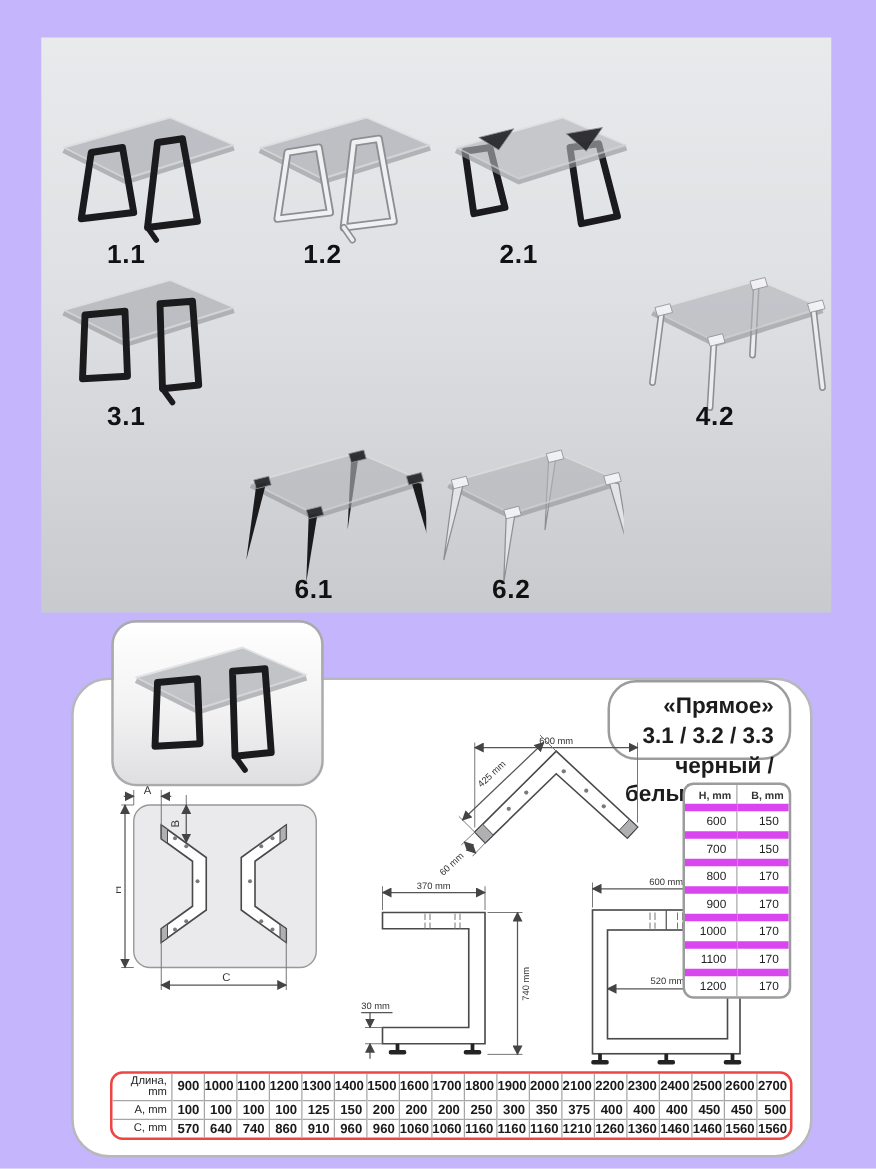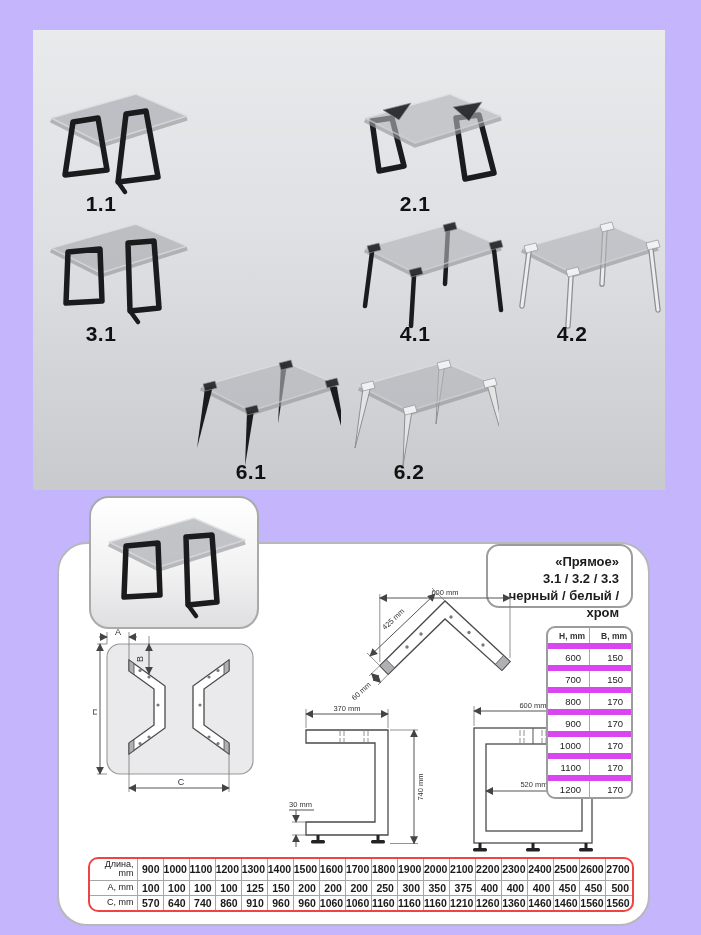--- a/index.html
+++ b/index.html
@@ -15,22 +15,22 @@
              font-weight:bold;font-size:21px;color:#111;letter-spacing:0.5px;}
 
   
   #outer-frame{position:absolute;left:57px;top:542px;width:589px;height:380px;
                border:2px solid #b7b8ba;border-radius:30px;background:#fff;}
   #photo-box{position:absolute;left:89px;top:496px;width:166px;height:129px;
              border:2px solid #a9aaac;border-radius:20px;overflow:hidden;
              background:linear-gradient(180deg,#ffffff 0%,#f2f2f3 55%,#dfdfe1 100%);}
   #photo-box svg{display:block;margin:6px auto 0 auto;}
   #label-box{position:absolute;left:486px;top:544px;width:147px;height:64px;box-sizing:border-box;
-             border:2px solid #9b9c9e;border-radius:13px;padding:7px 12px 0 8px;
-             text-align:right;font-size:13px;line-height:1.32;font-weight:bold;color:#1c1c1c;}
+             border:2px solid #9b9c9e;border-radius:23px;padding:7px 12px 0 8px;
+             text-align:right;font-size:18px;line-height:1.32;font-weight:bold;color:#1c1c1c;}
 
   .draw{position:absolute;}
   .dline{stroke:#555;stroke-width:1;fill:none;}
   .thin{stroke:#777;stroke-width:0.8;fill:none;}
   .part{stroke:#4a4a4c;stroke-width:1.3;fill:#fff;}
   .cap{fill:#b0b0b3;stroke:#4a4a4c;stroke-width:0.8;}
   .hole{fill:#7a7a7d;}
   .dtext{font-family:"Liberation Sans",sans-serif;font-size:7.5px;fill:#333;}
   .dtextb{font-family:"Liberation Sans",sans-serif;font-size:9px;fill:#333;}
   .foot{fill:#232325;}
@@ -72,55 +72,53 @@
       <div class="cat-cell" style="left: 8px; top: 50px;">
         <svg width="150" height="120" viewBox="0 0 150 120">
           <path d="M10,40 L60,65 L146,38" fill="none" stroke="#96989d" stroke-width="5" opacity="0.65"></path>
           <path d="M10,38 L95,14 L146,36 L60,63 Z" fill="#b3b5ba" opacity="0.78" stroke="#dcdddf" stroke-width="1.5" stroke-linejoin="round"></path>
           <polygon points="85,34 105,31 117,97 77,102" fill="none" stroke="#1b1b1d" stroke-width="5.5" stroke-linejoin="round"></polygon>
           <line x1="77" y1="102" x2="84" y2="112" stroke="#1b1b1d" stroke-width="4.5" stroke-linecap="round"></line>
           <polygon points="32,42 57,38 66,90 24,95" fill="none" stroke="#1b1b1d" stroke-width="5.5" stroke-linejoin="round"></polygon>
         </svg>
         <div class="cat-label">1.1</div>
       </div>
+      <div class="cat-cell" style="left: 165px; top: 50px;">
+        <svg width="150" height="120" viewBox="0 0 150 120">
+          <path d="M10,40 L60,65 L146,38" fill="none" stroke="#96989d" stroke-width="5" opacity="0.65"></path>
+          <path d="M10,38 L95,14 L146,36 L60,63 Z" fill="#b3b5ba" opacity="0.78" stroke="#dcdddf" stroke-width="1.5" stroke-linejoin="round"></path>
+          <polygon points="85,34 105,31 117,97 77,102" fill="none" stroke="#8e8f92" stroke-width="6.5" stroke-linejoin="round"></polygon>
+       <polygon points="85,34 105,31 117,97 77,102" fill="none" stroke="#f1f1f3" stroke-width="3.5" stroke-linejoin="round"></polygon>
+          <line x1="77" y1="102" x2="84" y2="112" stroke="#8e8f92" stroke-width="5.5" stroke-linecap="round"></line>
+       <line x1="77" y1="102" x2="84" y2="112" stroke="#ededef" stroke-width="3" stroke-linecap="round"></line>
+          <polygon points="32,42 57,38 66,90 24,95" fill="none" stroke="#8e8f92" stroke-width="6.5" stroke-linejoin="round"></polygon>
+       <polygon points="32,42 57,38 66,90 24,95" fill="none" stroke="#f1f1f3" stroke-width="3.5" stroke-linejoin="round"></polygon>
+        </svg>
+        <div class="cat-label">1.2</div>
+      </div>
       <div class="cat-cell" style="left: 322px; top: 50px;">
         <svg width="150" height="120" viewBox="0 0 150 120">
           <polygon points="17,41 37,38 49,86 24,91" fill="none" stroke="#1b1b1d" stroke-width="5.5" stroke-linejoin="round"></polygon>
           <polygon points="101,38 124,35 139,93 110,99" fill="none" stroke="#1b1b1d" stroke-width="5.5" stroke-linejoin="round"></polygon>
           <path d="M10,40 L60,65 L146,38" fill="none" stroke="#96989d" stroke-width="5" opacity="0.65"></path>
           <path d="M10,38 L95,14 L146,36 L60,63 Z" fill="#b3b5ba" opacity="0.62" stroke="#dcdddf" stroke-width="1.5" stroke-linejoin="round"></path>
           <polygon points="28,30 56,23 44,40" fill="#2a2a2c" stroke="#8e8f92" stroke-width="0.7" opacity="0.95"></polygon>
           <polygon points="98,27 127,22 114,41" fill="#2a2a2c" stroke="#8e8f92" stroke-width="0.7" opacity="0.95"></polygon>
         </svg>
         <div class="cat-label">2.1</div>
       </div>
       <div class="cat-cell" style="left: 8px; top: 180px;">
         <svg width="150" height="120" viewBox="0 0 150 120">
           <path d="M10,40 L60,65 L146,38" fill="none" stroke="#96989d" stroke-width="5" opacity="0.65"></path>
           <path d="M10,38 L95,14 L146,36 L60,63 Z" fill="#b3b5ba" opacity="0.78" stroke="#dcdddf" stroke-width="1.5" stroke-linejoin="round"></path>
           <polygon points="87,33 113,31 118,98 89,101" fill="none" stroke="#1b1b1d" stroke-width="5.5" stroke-linejoin="round"></polygon>
           <line x1="89" y1="101" x2="97" y2="112" stroke="#1b1b1d" stroke-width="4.5" stroke-linecap="round"></line>
           <polygon points="27,42 59,39 61,91 25,93" fill="none" stroke="#1b1b1d" stroke-width="5.5" stroke-linejoin="round"></polygon>
         </svg>
         <div class="cat-label">3.1</div>
-      </div>
-      <div class="cat-cell" style="left: 322px; top: 180px;">
-        <svg width="150" height="120" viewBox="0 0 150 120">
-          <line x1="93" y1="19" x2="90" y2="74" stroke="#1b1b1d" stroke-width="4.5" stroke-linecap="round"></line>
-          <path d="M10,40 L60,65 L146,38" fill="none" stroke="#96989d" stroke-width="5" opacity="0.65"></path>
-          <path d="M10,38 L95,14 L146,36 L60,63 Z" fill="#b3b5ba" opacity="0.62" stroke="#dcdddf" stroke-width="1.5" stroke-linejoin="round"></path>
-          <line x1="17" y1="42" x2="10" y2="96" stroke="#1b1b1d" stroke-width="4.5" stroke-linecap="round"></line>
-          <line x1="139" y1="40" x2="146" y2="100" stroke="#1b1b1d" stroke-width="4.5" stroke-linecap="round"></line>
-          <line x1="59" y1="66" x2="56" y2="116" stroke="#1b1b1d" stroke-width="4.5" stroke-linecap="round"></line>
-          <polygon points="12,36 24,33 26,40 14,43" fill="#2a2a2c" stroke="#8e8f92" stroke-width="0.7" opacity="0.95"></polygon>
-          <polygon points="88,15 100,12 102,19 90,22" fill="#2a2a2c" stroke="#8e8f92" stroke-width="0.7" opacity="0.95"></polygon>
-          <polygon points="134,33 146,30 148,37 136,40" fill="#2a2a2c" stroke="#8e8f92" stroke-width="0.7" opacity="0.95"></polygon>
-          <polygon points="54,60 66,57 68,64 56,67" fill="#2a2a2c" stroke="#8e8f92" stroke-width="0.7" opacity="0.95"></polygon>
-        </svg>
-        <div class="cat-label">4.1</div>
       </div>
       <div class="cat-cell" style="left: 479px; top: 180px;">
         <svg width="150" height="120" viewBox="0 0 150 120">
           <line x1="93" y1="19" x2="90" y2="74" stroke="#8e8f92" stroke-width="5.5" stroke-linecap="round"></line>
        <line x1="93" y1="19" x2="90" y2="74" stroke="#ededef" stroke-width="3" stroke-linecap="round"></line>
           <path d="M10,40 L60,65 L146,38" fill="none" stroke="#96989d" stroke-width="5" opacity="0.65"></path>
           <path d="M10,38 L95,14 L146,36 L60,63 Z" fill="#b3b5ba" opacity="0.62" stroke="#dcdddf" stroke-width="1.5" stroke-linejoin="round"></path>
           <line x1="17" y1="42" x2="10" y2="96" stroke="#8e8f92" stroke-width="5.5" stroke-linecap="round"></line>
        <line x1="17" y1="42" x2="10" y2="96" stroke="#ededef" stroke-width="3" stroke-linecap="round"></line>
           <line x1="139" y1="40" x2="146" y2="100" stroke="#8e8f92" stroke-width="5.5" stroke-linecap="round"></line>

